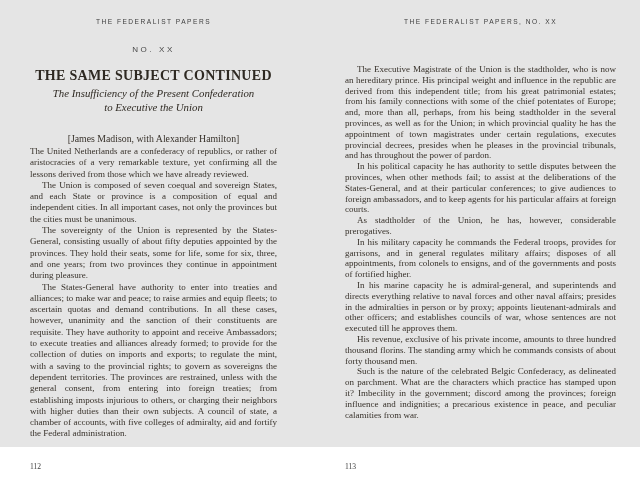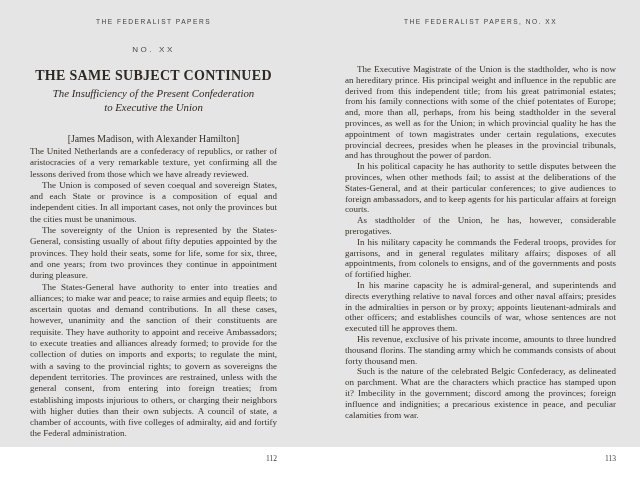--- a/index.html
+++ b/index.html
@@ -90,24 +90,24 @@
     margin-top: 20px;
   }
   .para {
     margin: 0;
     text-indent: 12px;
   }
   .para.no-indent { text-indent: 0; font-family: Liberation Serif, serif; }
 
   .page-number {
     position: absolute;
-    bottom: 24px;
+    bottom: 16px;
     font-size: 7.6px;
     color: #3d3d3d;
-    text-align: right;
+    text-align: left;
   }
   .page.left .page-number { left: 30px; width: 247px; }
   .page.right .page-number { left: 25px; width: 271px; }
 </style>
 </head>
 <body>
 
 <div class="spread">
 
   <section class="page left">

